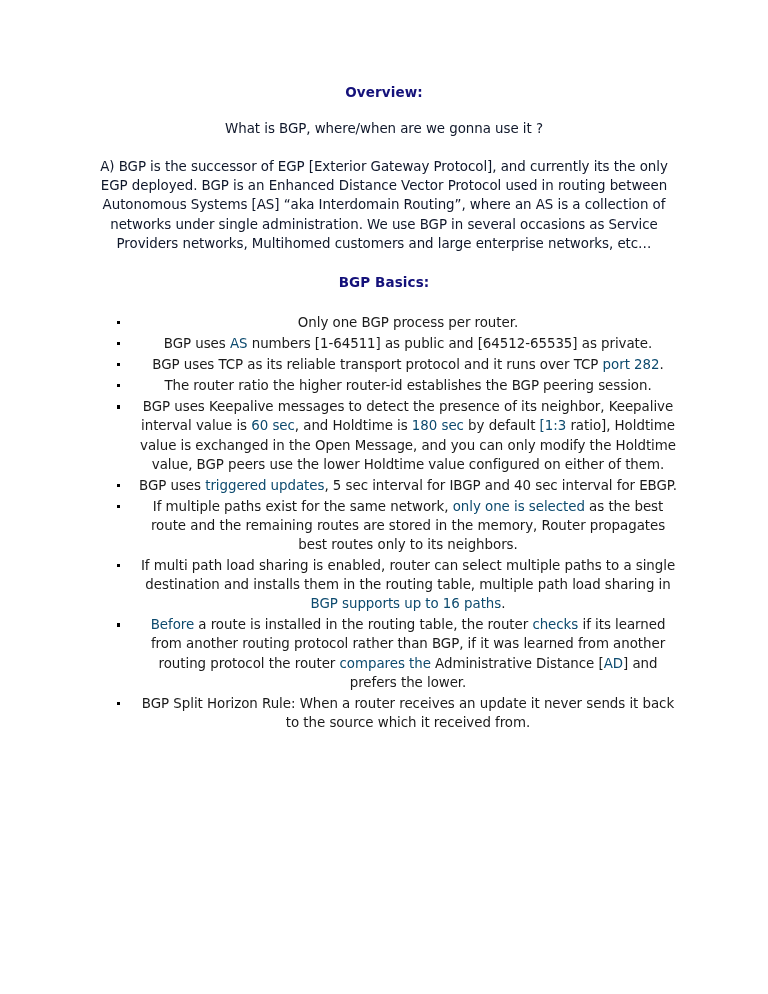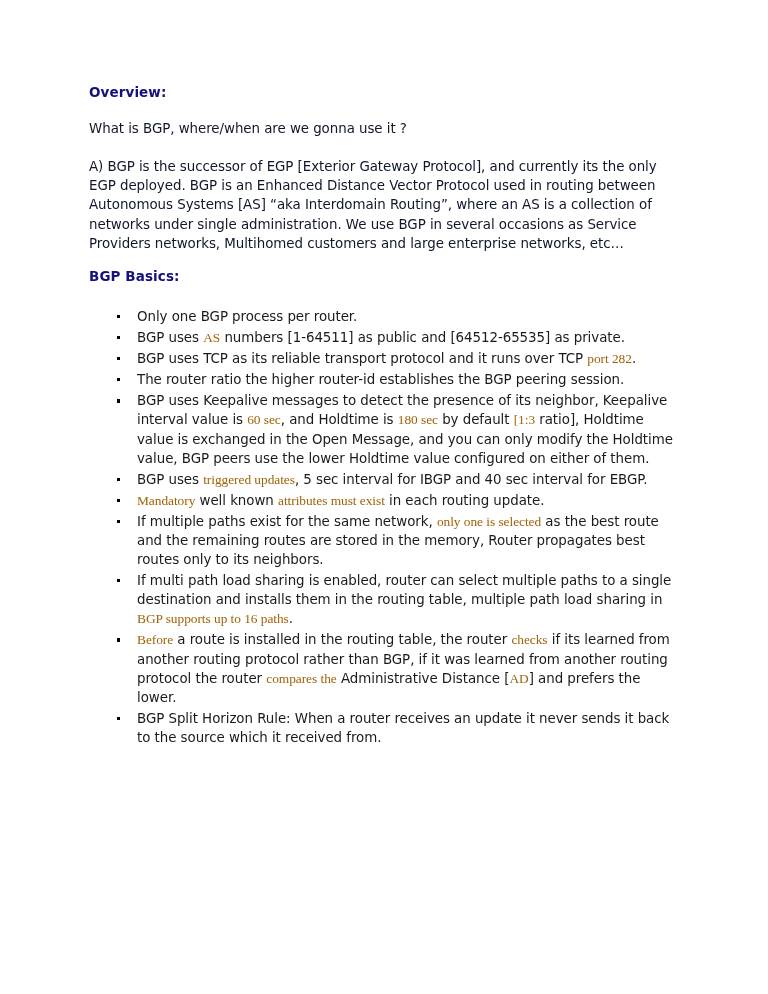--- a/index.html
+++ b/index.html
@@ -14,20 +14,21 @@
     color: #000000;
     overflow: hidden;
   }
   .page {
     position: relative;
     width: 768px;
     height: 994px;
     background: #ffffff;
     box-sizing: border-box;
     padding: 84px 90px 0 89px;
+    text-align: center;
   }
   .doc-body {
     width: 590px;
   }
   h2.heading {
     font-size: 13.5px;
     font-weight: bold;
     color: #14117a;
     margin: 0 0 19px 0;
     letter-spacing: 0.1px;
@@ -38,21 +39,21 @@
     margin-bottom: 23px;
   }
   p.para {
     font-size: 13.4px;
     line-height: 19.1px;
     margin: 0 0 19px 0;
     color: #0f172a;
     letter-spacing: -0.05px;
   }
   p.para.tight {
-    margin-bottom: 15px;
+    margin-bottom: 21px;
   }
   ul.bullets {
     list-style: none;
     margin: 0;
     padding: 0;
   }
   ul.bullets > li {
     position: relative;
     font-size: 13.4px;
     line-height: 19.1px;
@@ -67,22 +68,21 @@
     content: "";
     position: absolute;
     left: 28px;
     top: 8px;
     width: 3.2px;
     height: 3.2px;
     background: #000000;
     border-radius: 0;
   }
   .blue {
-    color: #a16207;
-    font-family: Liberation Serif, serif;
+    color: #0c4a6e;
   }
 </style>
 </head>
 <body>
 
 <div class="page">
   <div class="doc-body">
 
     <h2 class="heading">Overview:</h2>
 
@@ -92,21 +92,20 @@
 
     <h2 class="heading second">BGP Basics:</h2>
 
     <ul class="bullets" id="bgp-basics-list">
         <li><span>Only one BGP process per router.</span></li>
         <li><span>BGP uses </span><span class="blue">AS</span><span> numbers [1-64511] as public and [64512-65535] as private.</span></li>
         <li><span>BGP uses TCP as its reliable transport protocol and it runs over TCP </span><span class="blue">port 282</span><span>.</span></li>
         <li><span>The router ratio the higher router-id establishes the BGP peering session.</span></li>
         <li><span>BGP uses Keepalive messages to detect the presence of its neighbor, Keepalive interval value is </span><span class="blue">60 sec</span><span>, and Holdtime is </span><span class="blue">180 sec</span><span> by default </span><span class="blue">[1:3</span><span> ratio], Holdtime value is exchanged in the Open Message, and you can only modify the Holdtime value, BGP peers use the lower Holdtime value configured on either of them.</span></li>
         <li><span>BGP uses </span><span class="blue">triggered updates</span><span>, 5 sec interval for IBGP and 40 sec interval for EBGP.</span></li>
-        <li><span class="blue">Mandatory</span><span> well known </span><span class="blue">attributes must exist</span><span> in each routing update.</span></li>
         <li><span>If multiple paths exist for the same network, </span><span class="blue">only one is selected</span><span> as the best route and the remaining routes are stored in the memory, Router propagates best routes only to its neighbors.</span></li>
         <li><span>If multi path load sharing is enabled, router can select multiple paths to a single destination and installs them in the routing table, multiple path load sharing in </span><span class="blue">BGP supports up to 16 paths</span><span>.</span></li>
         <li><span class="blue">Before</span><span> a route is installed in the routing table, the router </span><span class="blue">checks</span><span> if its learned from another routing protocol rather than BGP, if it was learned from another routing protocol the router </span><span class="blue">compares the</span><span> Administrative Distance [</span><span class="blue">AD</span><span>] and prefers the lower.</span></li>
         <li><span>BGP Split Horizon Rule: When a router receives an update it never sends it back to the source which it received from.</span></li>
       </ul>
 
   </div>
 </div>
 
 </body></html>

